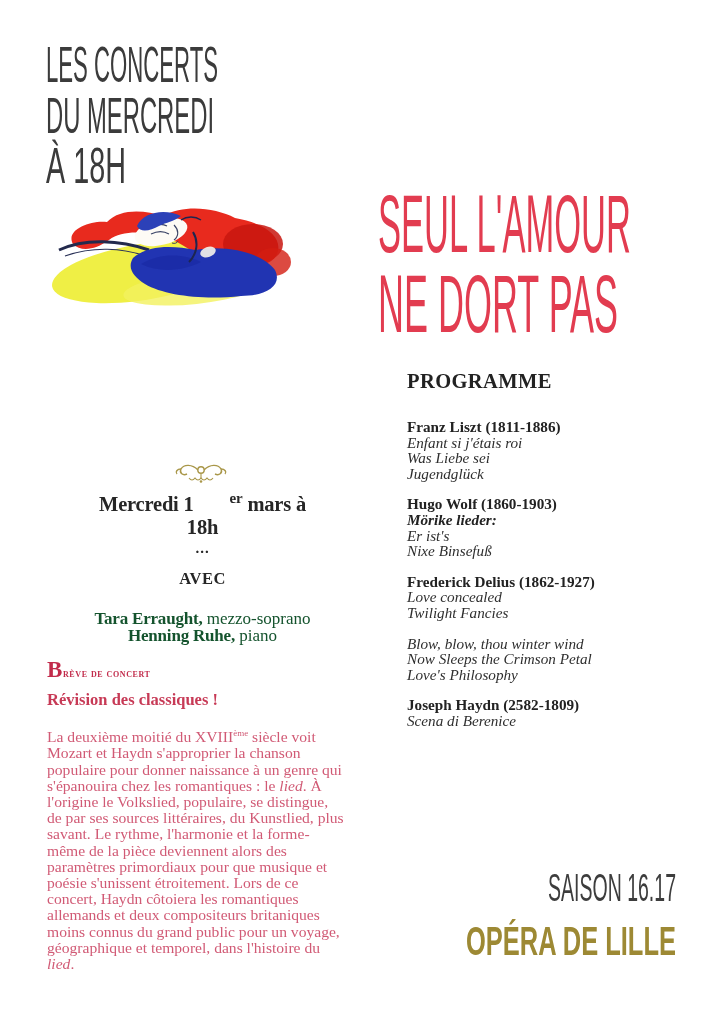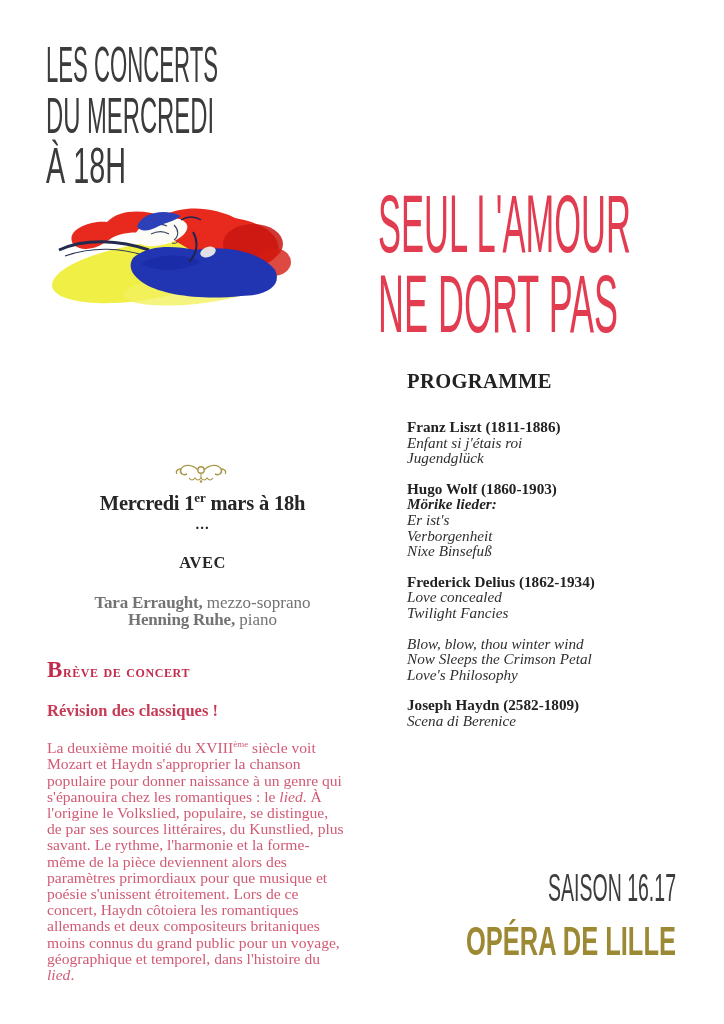--- a/index.html
+++ b/index.html
@@ -7,40 +7,40 @@
     position:relative;width:724px;height:1024px;background:#ffffff;
     margin:0 auto;overflow:hidden;
     font-family:"Liberation Serif",serif;color:#2b2b2b;
   }
   .abs{position:absolute;}
   svg text{font-family:"Liberation Sans",sans-serif;}
 
   
   #event-block{left:85px;top:490px;width:235px;text-align:center;}
   .date-line{font-weight:bold;font-size:20.5px;color:#262626;letter-spacing:-0.2px;}
-  .date-line sup{font-size:13px;}
+  .date-line sup{font-size:15px;margin-left:36px;}
   .dots{font-weight:bold;font-size:15px;line-height:10px;margin-top:4px;letter-spacing:1px;color:#262626;}
-  .avec{font-weight:bold;font-size:16.5px;margin-top:24px;letter-spacing:0.5px;color:#262626;}
-  #performers{margin-top:21px;font-size:17px;line-height:17.5px;color:#737373;}
+  .avec{font-weight:bold;font-size:16.5px;margin-top:16px;letter-spacing:0.5px;color:#262626;}
+  #performers{margin-top:21px;font-size:17px;line-height:17.5px;color:#14532d;}
   #performers b{letter-spacing:-0.2px;}
 
   
   #programme{left:407px;top:370px;width:300px;}
   .prog-label{font-weight:bold;font-size:20.5px;letter-spacing:0.4px;color:#222;}
   #programme-entries{margin-top:26px;}
   .prog-entry{margin-bottom:15px;}
   .prog-composer{font-weight:bold;font-size:15.2px;line-height:15.6px;color:#222;}
   .prog-subtitle{font-weight:bold;font-style:italic;font-size:15.2px;line-height:15.6px;color:#222;}
   .prog-work{font-style:italic;font-size:15.2px;line-height:15.6px;color:#2e2e2e;}
 
   
   #breve{left:47px;top:657px;width:298px;}
-  .breve-title{font-variant:small-caps;font-weight:bold;font-size:17px;color:#c22b4b;letter-spacing:0.6px;}
+  .breve-title{font-variant:small-caps;font-weight:bold;font-size:11px;color:#c22b4b;letter-spacing:0.6px;}
   .breve-title::first-letter{font-size:23px;}
-  .breve-subtitle{font-weight:bold;font-size:16.5px;margin-top:18px;color:#c73a56;}
+  .breve-subtitle{font-weight:bold;font-size:16.5px;margin-top:7px;color:#c73a56;}
   .breve-paragraph{margin-top:15px;font-size:15.6px;line-height:16.2px;color:#d15a75;text-align:left;}
   .breve-paragraph sup{font-size:9px;}
 </style>
 </head>
 <body>
 
 <div id="poster">
 
   <svg class="abs" style="left:44px;top:40px;" width="260" height="150" viewBox="0 0 260 150">
     <text x="2" y="42" font-size="50" fill="#3b3b3b" textLength="172" lengthAdjust="spacingAndGlyphs">LES CONCERTS</text>
@@ -96,31 +96,31 @@
         <div><b>Henning Ruhe,</b> piano</div>
       </div>
   </div>
 
   <div class="abs" id="programme">
     <div class="prog-label">PROGRAMME</div>
     <div id="programme-entries">
         <div class="prog-entry">
           <div class="prog-composer">Franz Liszt (1811-1886)</div>
           <div class="prog-work">Enfant si j'étais roi</div>
+          <div class="prog-work">Was Liebe sei</div>
           <div class="prog-work">Jugendglück</div>
         </div>
         <div class="prog-entry">
           <div class="prog-composer">Hugo Wolf (1860-1903)</div>
           <div class="prog-subtitle">Mörike lieder:</div>
           <div class="prog-work">Er ist's</div>
-          <div class="prog-work">Verborgenheit</div>
           <div class="prog-work">Nixe Binsefuß</div>
         </div>
         <div class="prog-entry">
-          <div class="prog-composer">Frederick Delius (1862-1934)</div>
+          <div class="prog-composer">Frederick Delius (1862-1927)</div>
           <div class="prog-work">Love concealed</div>
           <div class="prog-work">Twilight Fancies</div>
         </div>
         <div class="prog-entry">
           <div class="prog-work">Blow, blow, thou winter wind</div>
           <div class="prog-work">Now Sleeps the Crimson Petal</div>
           <div class="prog-work">Love's Philosophy</div>
         </div>
         <div class="prog-entry">
           <div class="prog-composer">Joseph Haydn (2582-1809)</div>

